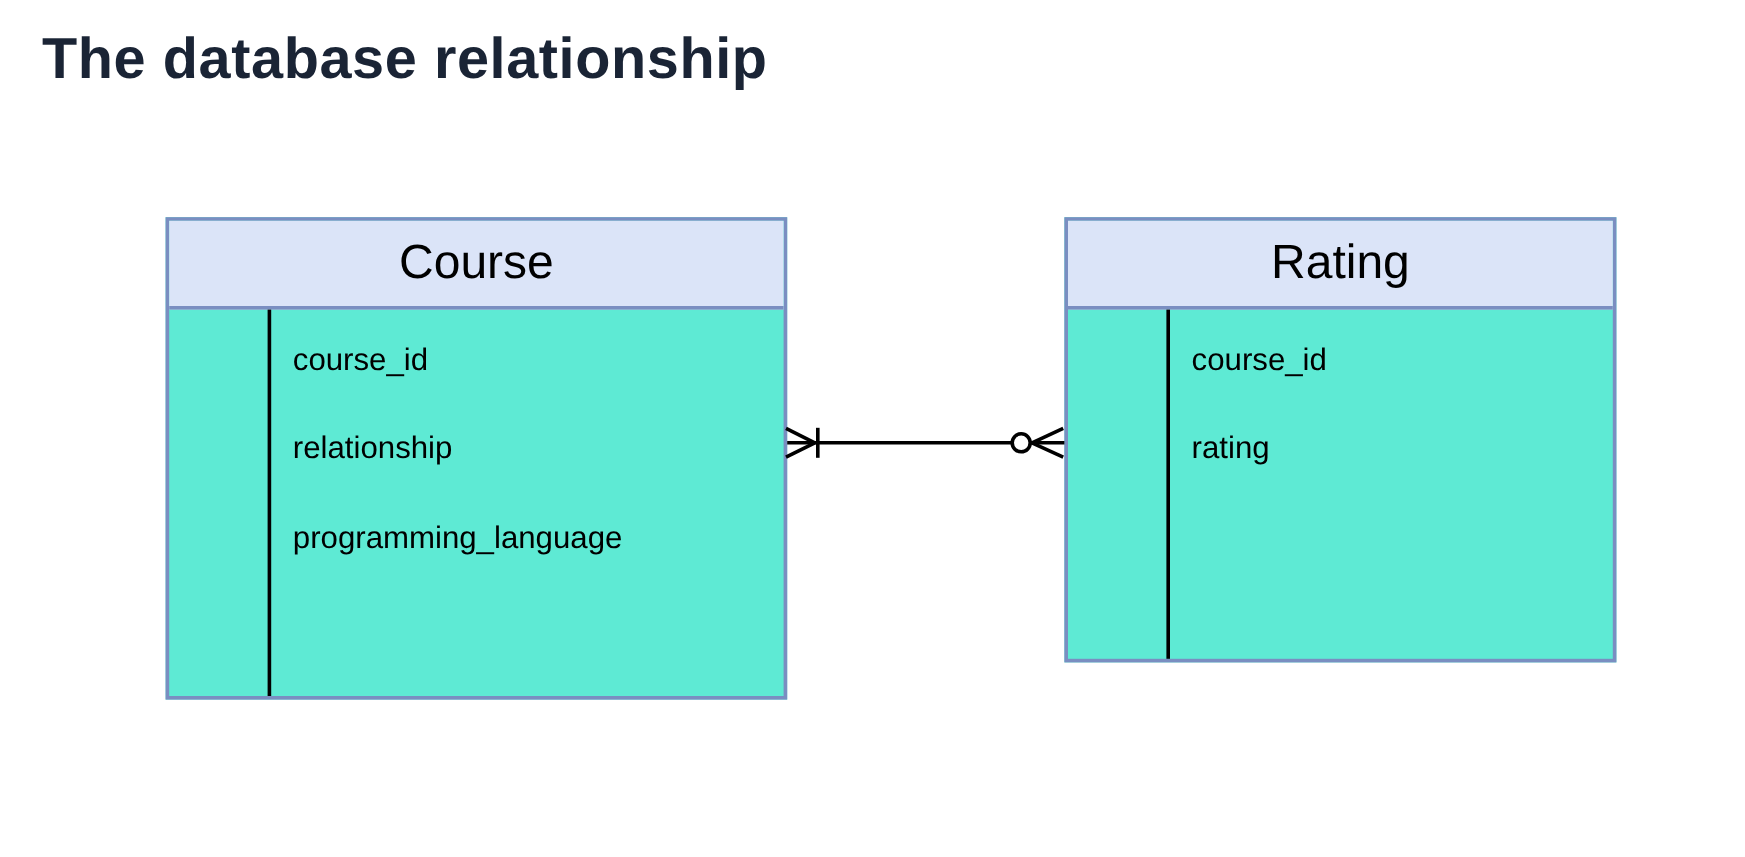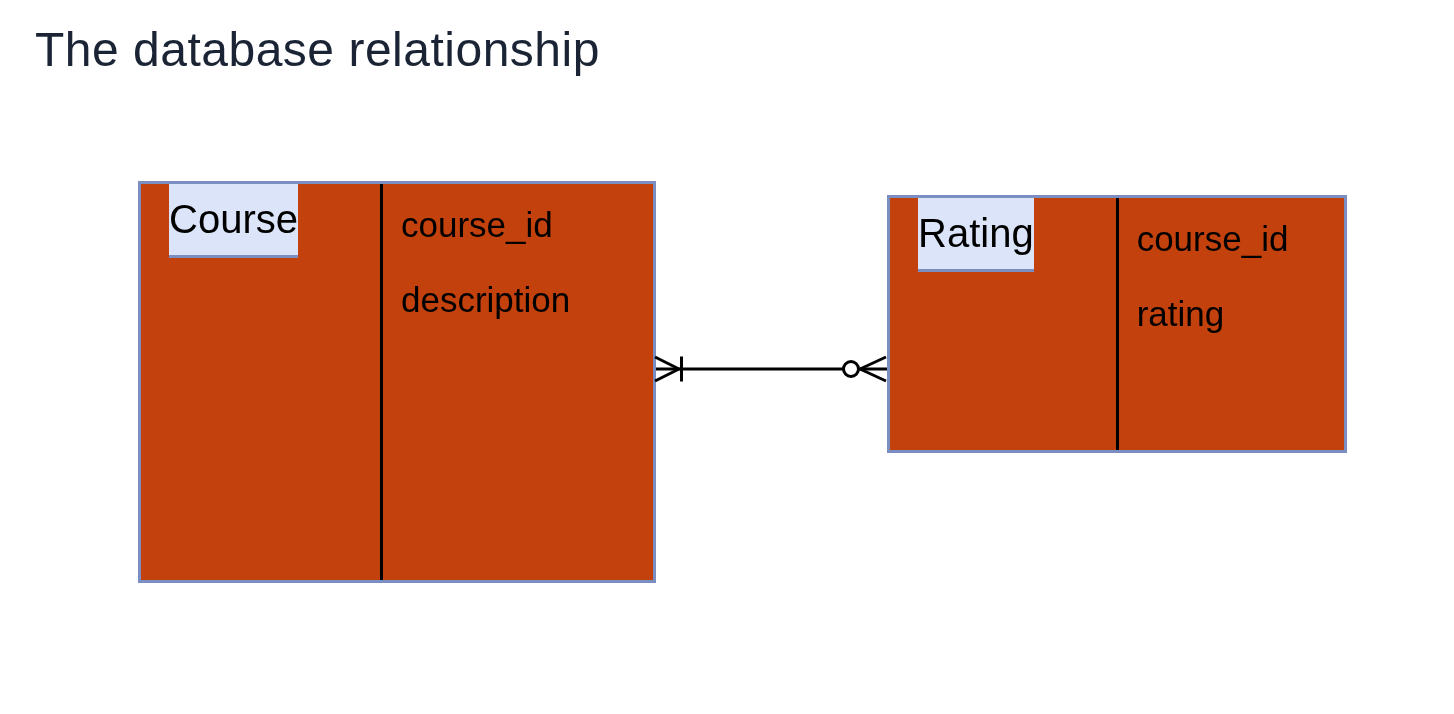--- a/index.html
+++ b/index.html
@@ -11,35 +11,34 @@
     overflow: hidden;
     font-family: "Liberation Sans", sans-serif;
   }
   .page-title {
     position: absolute;
     left: 35px;
     top: 24px;
     margin: 0;
     font-size: 48px;
     line-height: 1.1;
-    font-weight: normal;
+    font-weight: bold;
     letter-spacing: 0.5px;
     color: #1A2435;
   }
   .entity {
     position: absolute;
     box-sizing: border-box;
     border: 3px solid #7A8EC1;
-    background: #c2410c;
+    background: #5eead4;
     display: flex;
-    flex-direction: row;
-    padding-left: 28px;
+    flex-direction: column;
   }
   .entity-course { left: 138px; top: 181px; width: 518px; height: 402px; }
-  .entity-rating { left: 887px; top: 195px; width: 460px; height: 258px; }
+  .entity-rating { left: 887px; top: 181px; width: 460px; height: 371px; }
   .entity-header {
     flex: 0 0 71px;
     height: 71px;
     border-bottom: 3px solid #7A8EC1;
     background: #DBE4F8;
     display: flex;
     align-items: center;
     justify-content: center;
     font-size: 40px;
     color: #000000;
@@ -51,21 +50,21 @@
     border-right: 3px solid #000000;
   }
   .fields {
     flex: 1 1 auto;
     padding: 4px 0 0 18px;
   }
   .field {
     height: 74.5px;
     display: flex;
     align-items: center;
-    font-size: 35px;
+    font-size: 26px;
     color: #000000;
     white-space: nowrap;
     text-align: right;
   }
   .relationship-svg {
     position: absolute;
     left: 0; top: 0;
     width: 1454px;
     height: 714px;
     pointer-events: none;
@@ -79,21 +78,22 @@
   <h1 class="page-title">The database relationship</h1>
 
   <div class="entity entity-course">
     <div class="entity-header">
       <span>Course</span>
     </div>
     <div class="entity-body">
       <div class="key-col"></div>
       <div class="fields">
         <div class="field">course_id</div>
-        <div class="field">description</div>
+        <div class="field">relationship</div>
+        <div class="field">programming_language</div>
       </div>
     </div>
   </div>
 
   <div class="entity entity-rating">
     <div class="entity-header">
       <span>Rating</span>
     </div>
     <div class="entity-body">
       <div class="key-col"></div>

